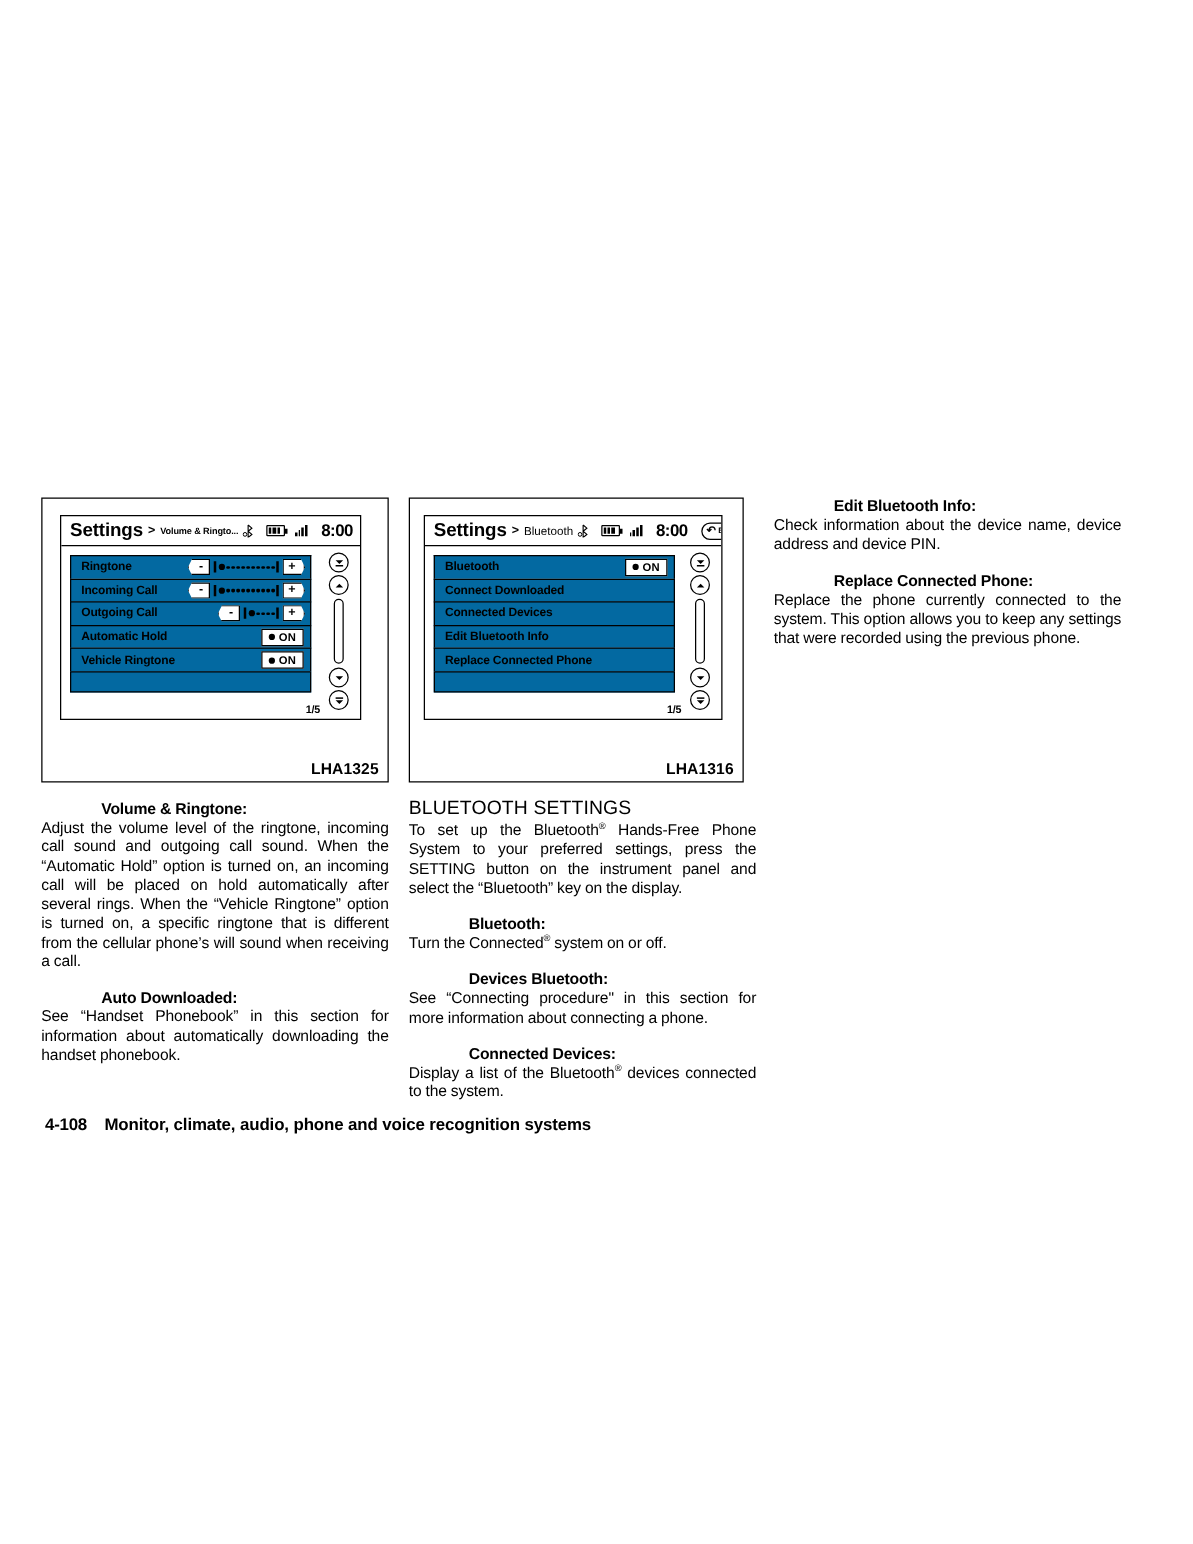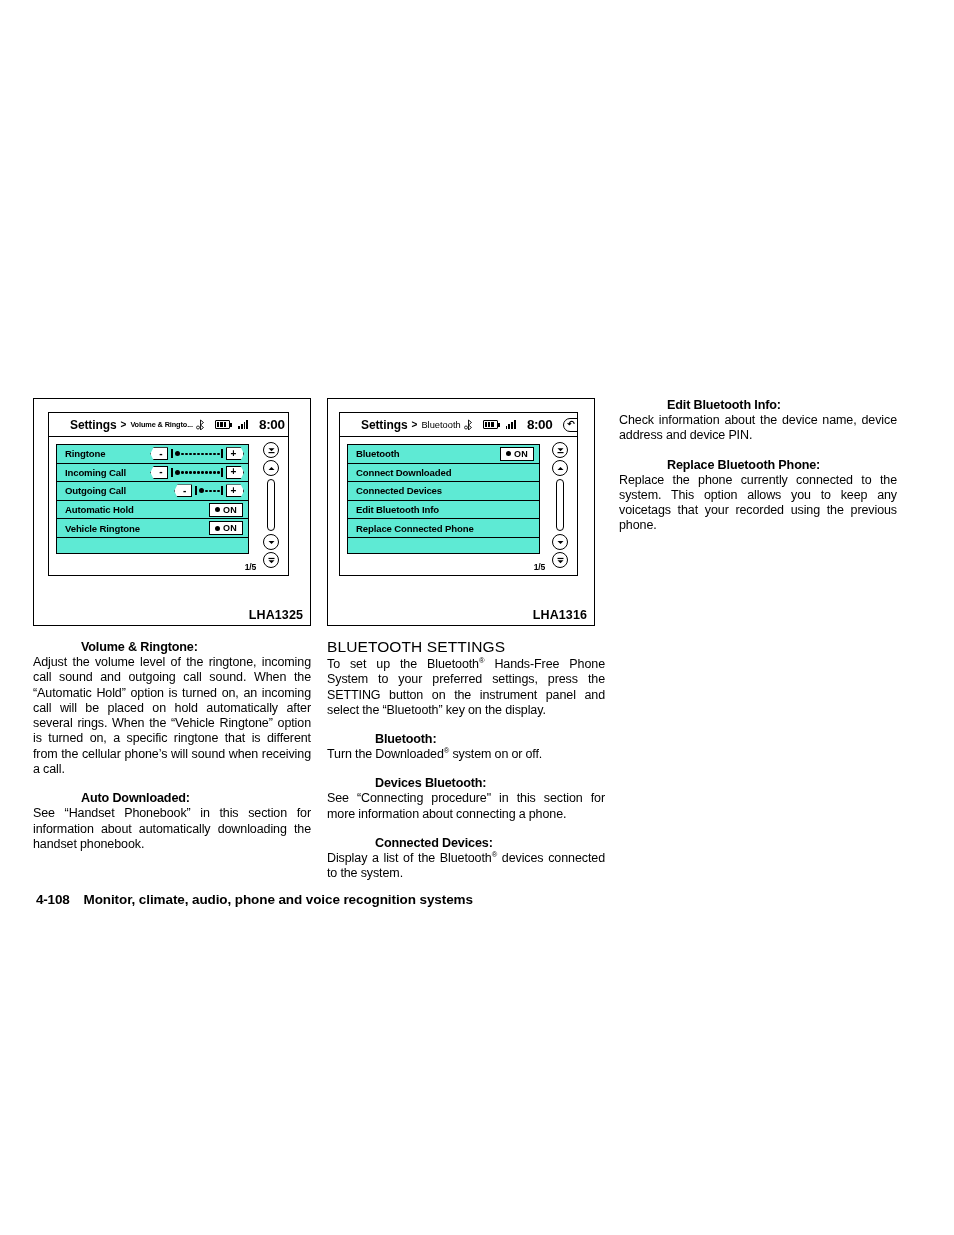--- a/index.html
+++ b/index.html
@@ -63,24 +63,23 @@
   .scr-header {
     height: 24px;
     border-bottom: 1.6px solid #000;
     display: flex;
     align-items: center;
     padding: 0 5px 0 7px;
     gap: 3px;
     white-space: nowrap;
   }
   .scr-title {
-    font-size: 12px;
+    font-size: 15px;
     font-weight: 700;
     letter-spacing: -0.1px;
-    margin-left: 14px;
   }
   .scr-gt { font-size: 10px; font-weight: 700; margin: 0 1px; }
   .scr-crumb {
     font-size: 7.3px;
     font-weight: 600;
     letter-spacing: -0.1px;
   }
   .scr-crumb.big { font-size: 9.3px; font-weight: 500; letter-spacing: 0; }
 
   .status-icons {
@@ -139,21 +138,21 @@
     width: 193px;
   }
   .row {
     position: relative;
     height: 18.6px;
     border: 1.2px solid #000;
     border-bottom: none;
     display: flex;
     align-items: center;
     padding-left: 8px;
-    background: #5eead4;
+    background: #0369a1;
   }
   .row:last-child { border-bottom: 1.2px solid #000; }
   .row-label {
     font-size: 9.6px;
     font-weight: 600;
     letter-spacing: -0.15px;
   }
   .row.empty { height: 17px; }
 
   
@@ -537,35 +536,35 @@
         </div>
 
       </div>
       <span class="fig-label">LHA1316</span>
     </div>
 
     <h2 class="sec-title">BLUETOOTH SETTINGS</h2>
     <p class="body"><span>To set up the Bluetooth</span><sup>®</sup><span> Hands-Free Phone System to your preferred settings, press the SETTING button on the instrument panel and select the “Bluetooth” key on the display.</span></p>
 
     <h3 class="sec-head">Bluetooth:</h3>
-    <p class="body"><span>Turn the Downloaded</span><sup>®</sup><span> system on or off.</span></p>
+    <p class="body"><span>Turn the Connected</span><sup>®</sup><span> system on or off.</span></p>
 
     <h3 class="sec-head">Devices Bluetooth:</h3>
     <p class="body">See “Connecting procedure" in this section for more information about connecting a phone.</p>
 
     <h3 class="sec-head">Connected Devices:</h3>
     <p class="body"><span>Display a list of the Bluetooth</span><sup>®</sup><span> devices connected to the system.</span></p>
   </div>
 
   <div class="col" id="col-right">
     <h3 class="sec-head" style="margin-top:0">Edit Bluetooth Info:</h3>
     <p class="body">Check information about the device name, device address and device PIN.</p>
 
-    <h3 class="sec-head">Replace Bluetooth Phone:</h3>
-    <p class="body">Replace the phone currently connected to the system. This option allows you to keep any voicetags that your recorded using the previous phone.</p>
+    <h3 class="sec-head">Replace Connected Phone:</h3>
+    <p class="body">Replace the phone currently connected to the system. This option allows you to keep any settings that were recorded using the previous phone.</p>
   </div>
 
   <div id="footer">
     <span class="pg">4-108</span>
     <span class="ft">Monitor, climate, audio, phone and voice recognition systems</span>
   </div>
 
 </div>
 
 </body></html>

